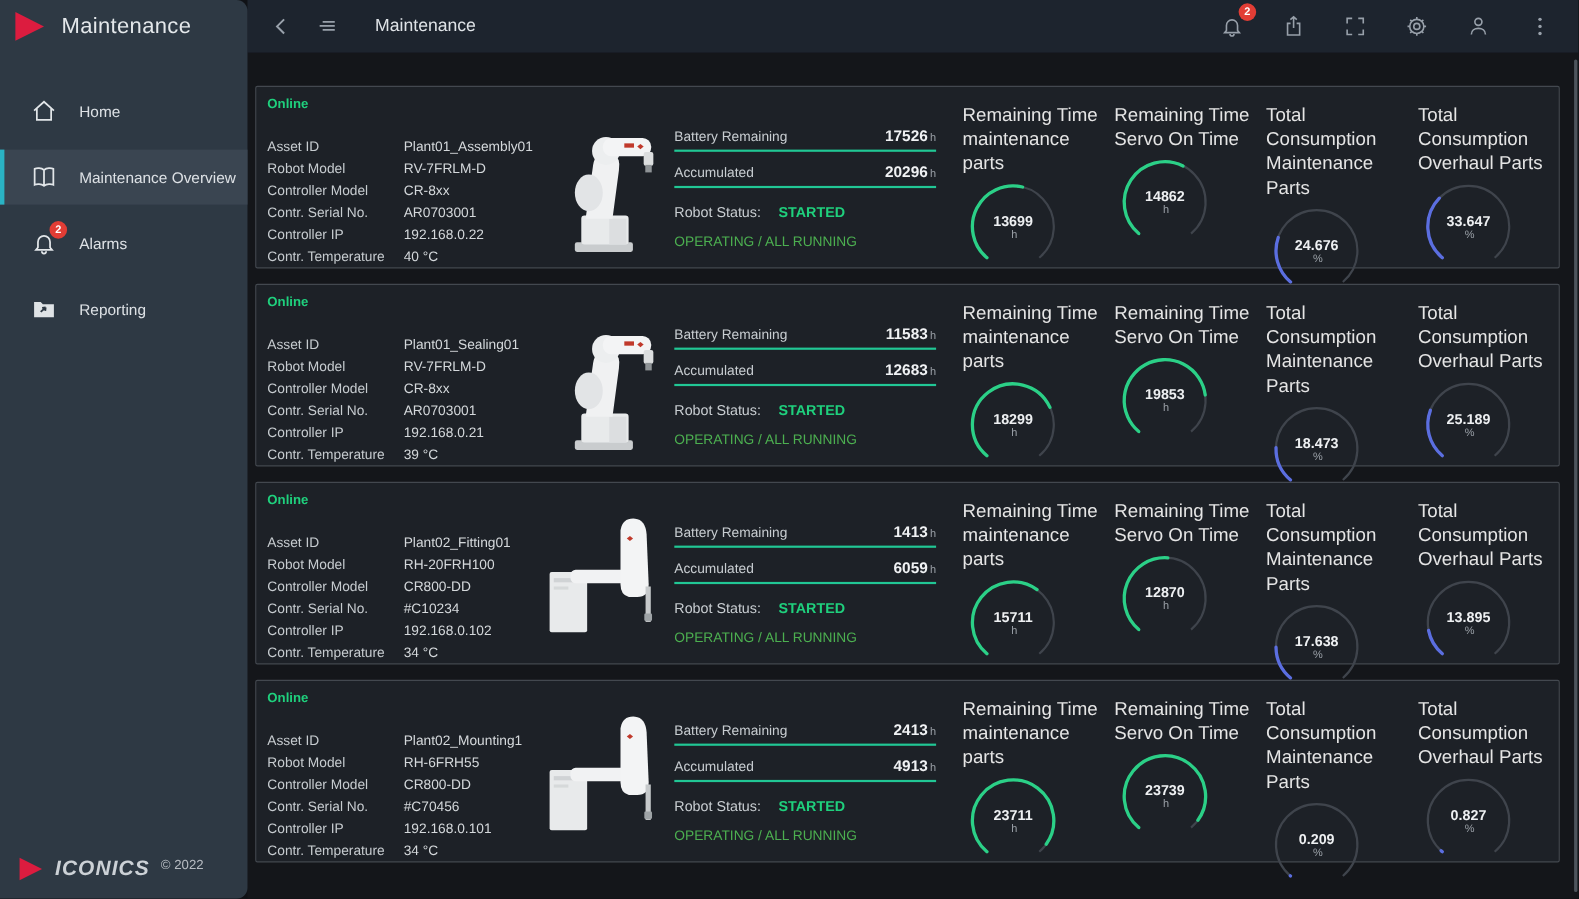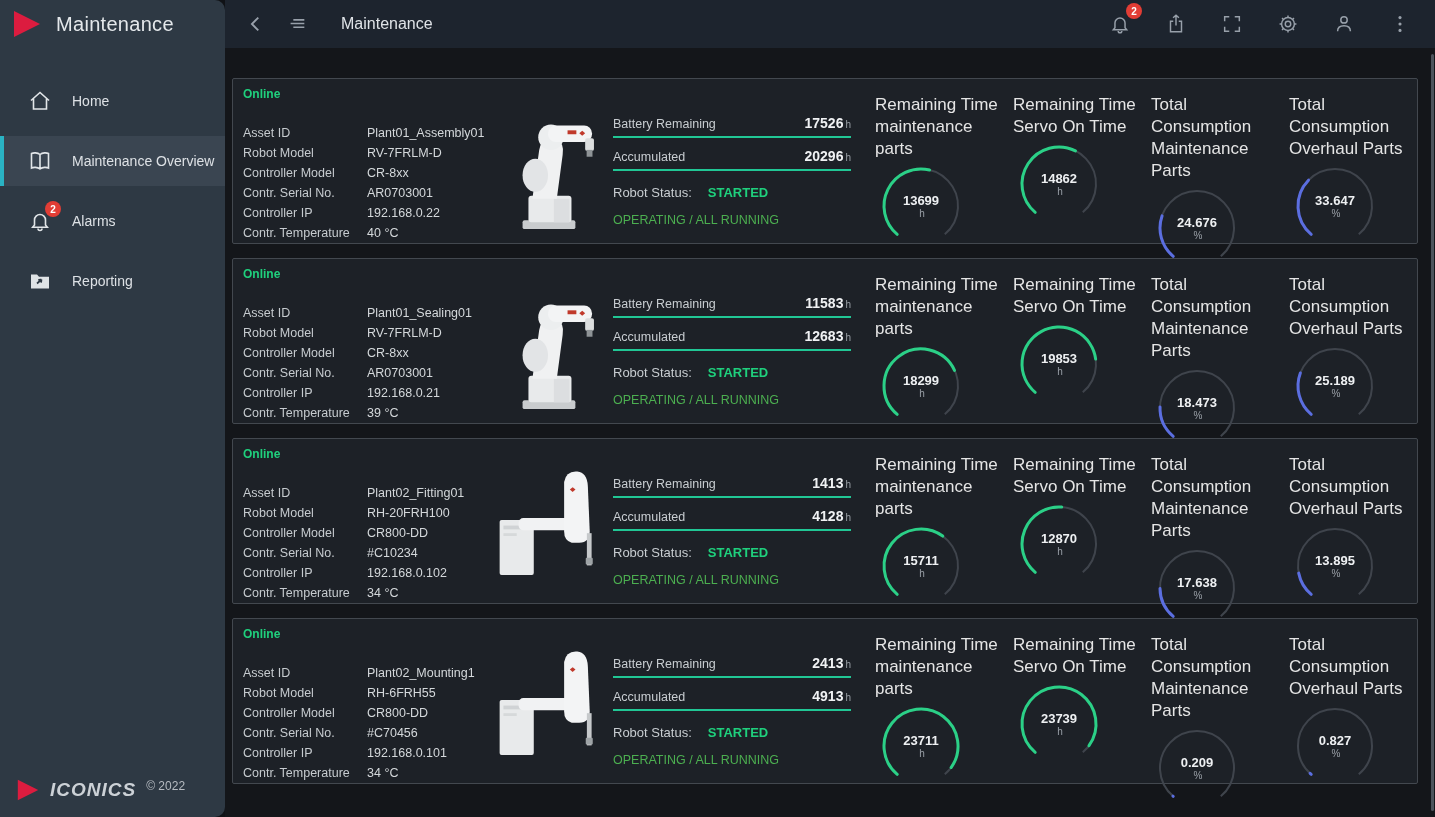--- a/index.html
+++ b/index.html
@@ -513,21 +513,21 @@
     </div>
 
     <div class="battery-col">
       <div class="battery-line">
         <span>Battery Remaining</span>
         <span class="battery-value"><span>1413</span><span class="unit">h</span></span>
       </div>
       <div class="battery-underline"></div>
       <div class="battery-line">
         <span>Accumulated</span>
-        <span class="battery-value"><span>4128</span><span class="unit">h</span></span>
+        <span class="battery-value"><span>6059</span><span class="unit">h</span></span>
       </div>
       <div class="battery-underline"></div>
       <div class="status-row">
         <span>Robot Status:</span>
         <span class="started">STARTED</span>
       </div>
       <div class="operating">OPERATING / ALL RUNNING</div>
     </div>
 
     <div class="gauges">

